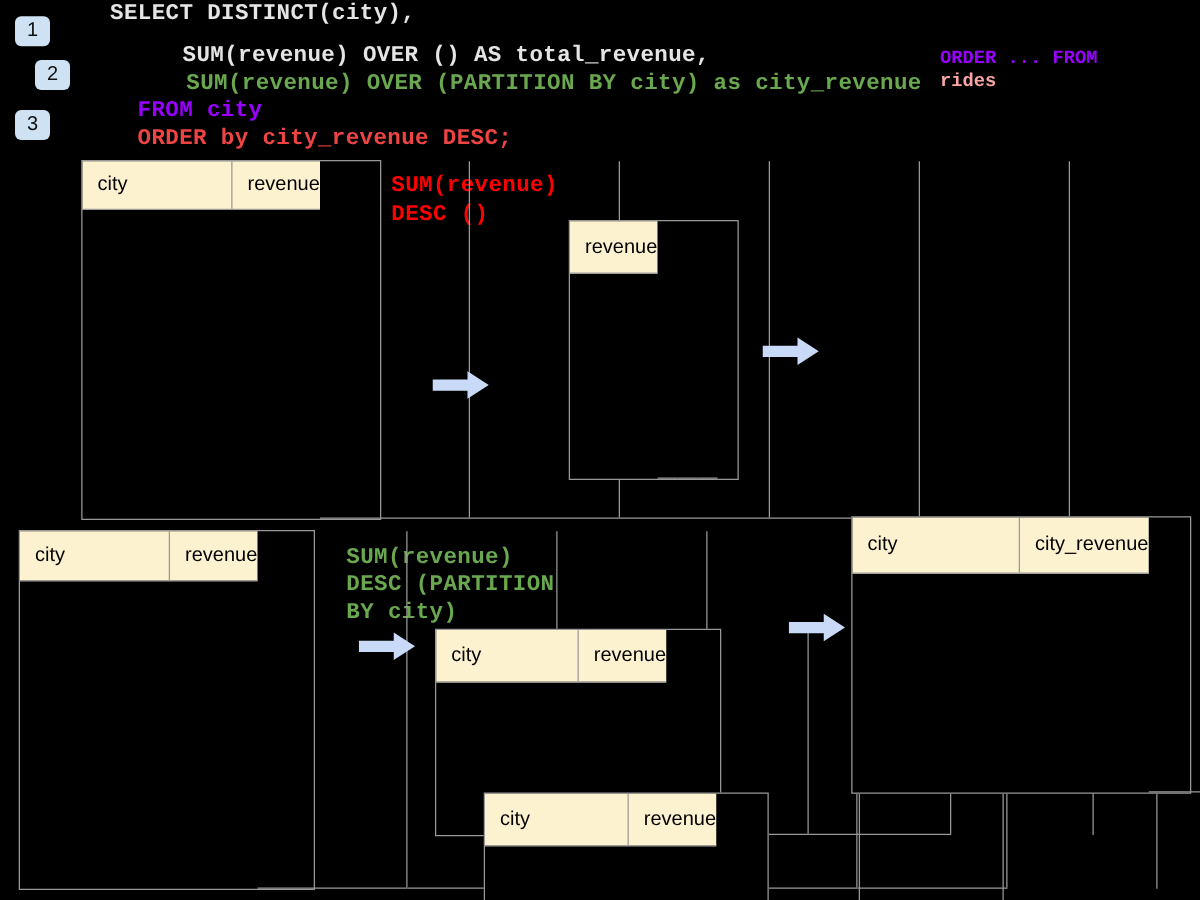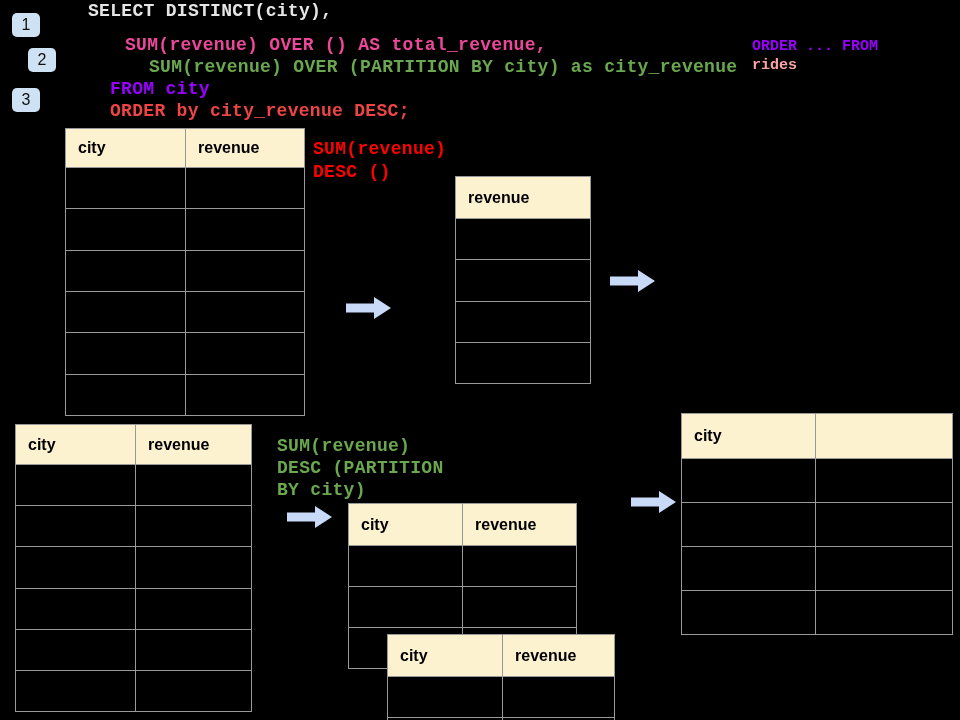--- a/index.html
+++ b/index.html
@@ -34,25 +34,24 @@
     background: #cfe2f3;
     border-radius: 5px;
     display: flex; align-items: center; justify-content: center;
     font-size: 16px; color: #111111;
   }
 
   
   .tbl {
     position: absolute;
     display: flex;
-    flex-direction: column;
+    flex-direction: row;
     border: 1px solid #999999;
     background: #000000;
     box-sizing: border-box;
-    font-weight: bold;
   }
   .thead {
     display: flex;
     background: #fdf2d0;
     border-bottom: 1px solid #999999;
     flex: 0 0 auto;
     height: var(--hh, 40px);
   }
   .th {
     display: flex; align-items: center;
@@ -76,21 +75,21 @@
   .arrow polygon { fill: #c9daf8; }
 </style>
 </head>
 <body>
 
 <div class="badge" style="left:12px; top:13px;">1</div>
 <div class="badge" style="left:28px; top:48px;">2</div>
 <div class="badge" style="left:12px; top:88px;">3</div>
 
 <div class="code" style="left: 88px; top: 1px; color: #e5e5e5;">SELECT DISTINCT(city),</div>
-<div class="code" style="left: 125px; top: 35px; color: #ec4899;">SUM(revenue) OVER () AS total_revenue,</div>
+<div class="code" style="left: 146px; top: 35px; color: #e5e5e5;">SUM(revenue) OVER () AS total_revenue,</div>
 <div class="code" style="left: 133px; top: 57px; color: rgb(106, 168, 79); margin-left: 16px;">SUM(revenue) OVER (PARTITION BY city) as city_revenue</div>
 <div class="code" style="left: 110px; top: 79px; color: rgb(153, 0, 255);">FROM city</div>
 <div class="code" style="left: 110px; top: 101px; color: #ef4444;">ORDER by city_revenue DESC;</div>
 
 <div class="code code-sm" style="left: 752px; top: 37px; color: rgb(153, 0, 255);">ORDER ... FROM</div>
 <div class="code code-sm" style="left: 752px; top: 56px; color: #fca5a5;">rides</div>
 
 <div class="code" style="left: 313px; top: 139px; color: rgb(255, 0, 0);">SUM(revenue)</div>
 <div class="code" style="left: 313px; top: 162px; color: rgb(255, 0, 0);">DESC ()</div>
 
@@ -208,20 +207,21 @@
     </div>
   <div class="trow">
       <div class="td col1"></div>
       <div class="td col2"></div>
     </div>
 </div>
 
 <div class="tbl" style="left:681px; top:413px; width:272px; height:222px; --c1:134px; --hh:44px;">
   <div class="thead">
     <div class="th col1">city</div>
+    <div class="th col2">city_revenue</div>
   </div>
   <div class="trow">
       <div class="td col1"></div>
       <div class="td col2"></div>
     </div>
   <div class="trow">
       <div class="td col1"></div>
       <div class="td col2"></div>
     </div>
   <div class="trow">

